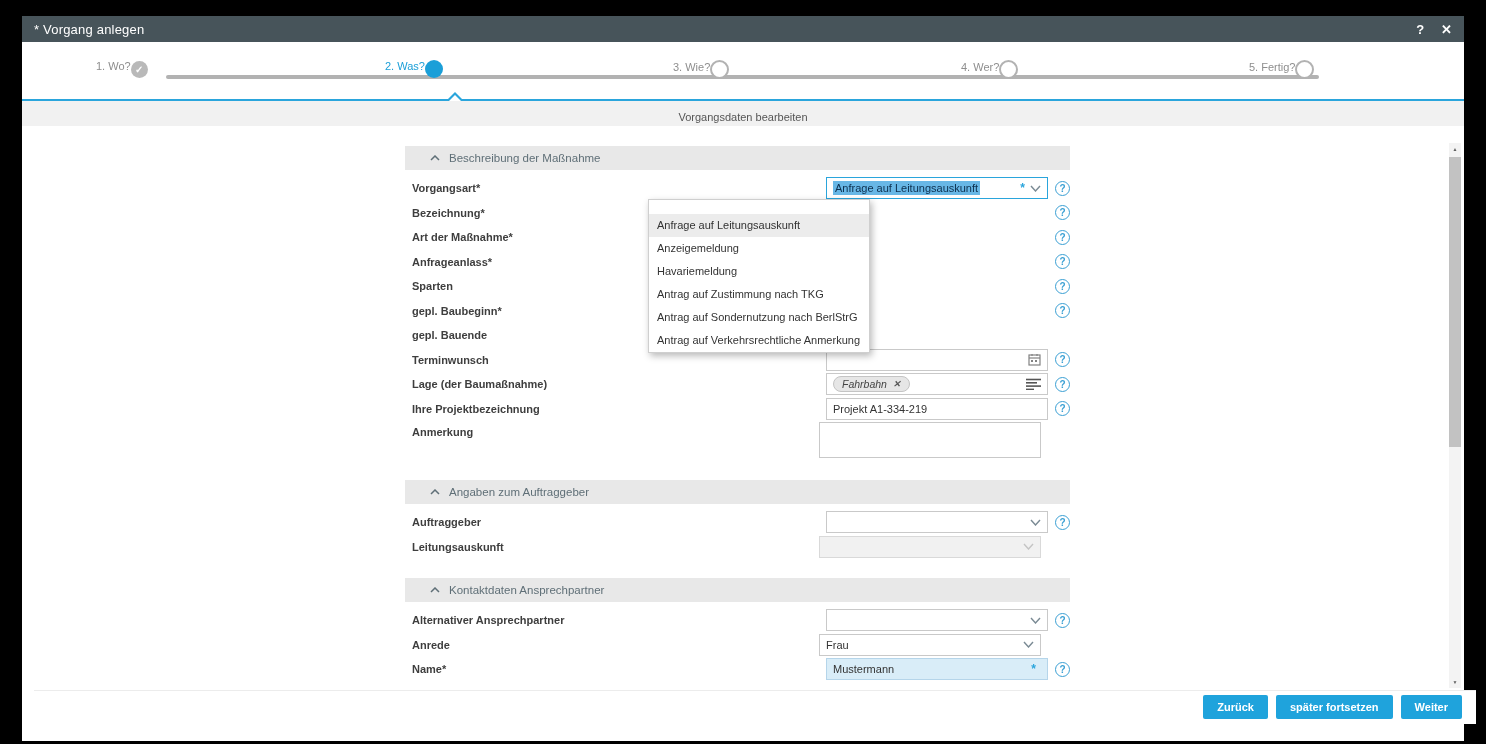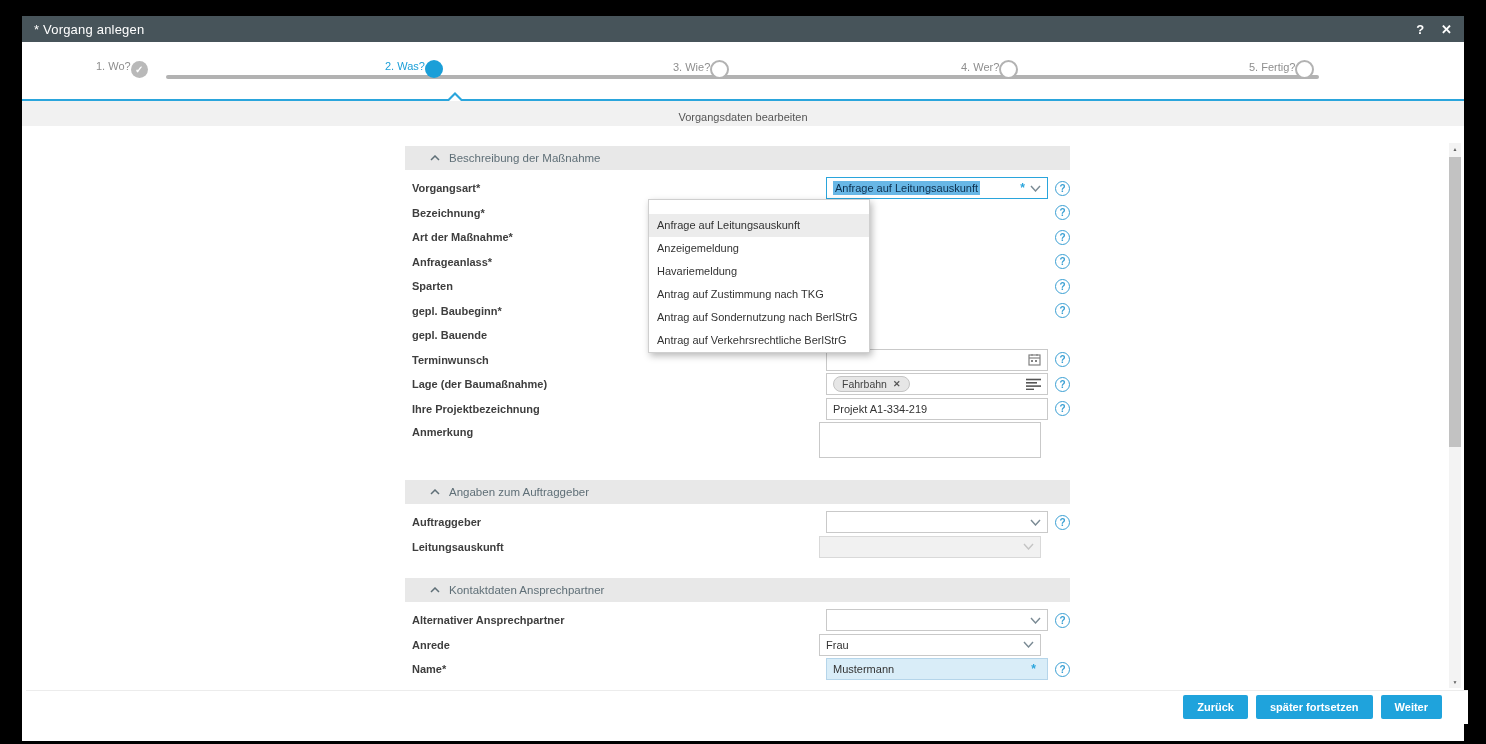--- a/index.html
+++ b/index.html
@@ -66,21 +66,21 @@
   .asterisk { color:#2aa5dc; font-weight:bold; font-size:12px; margin:0 5px 0 4px; }
   .chev { flex-shrink:0; }
   .field.disabled { background:#f1f1f1; border-color:#d9d9d9; cursor:default; }
   .field.req { background:#d9edf8; border-color:#b5d5ea; }
   .helpicon { width:15px; height:15px; border:1px solid #3ba0d4; border-radius:50%;
               color:#3ba0d4; font-size:10px; font-weight:bold; text-align:center;
               line-height:13px; margin-left:7px; flex-shrink:0; cursor:pointer; }
   .help-spacer { width:22px; margin-left:7px; flex-shrink:0; }
   .chip { display:inline-flex; align-items:center; gap:6px; height:16px; padding:0 8px;
           background:#e6e6e6; border:1px solid #c4c4c4; border-radius:9px;
-          font-size:10.5px; color:#444; }
+          font-size:10.5px; color:#444;font-style:italic; }
   .chip .x { font-size:9px; color:#555; font-weight:bold; cursor:pointer; }
   .icon-right { margin-left:auto; flex-shrink:0; cursor:pointer; }
 
   
   .ddpanel { position:absolute; left:626px; top:73px; width:222px; background:#fff;
              border:1px solid #cfcfcf; box-shadow:2px 3px 7px rgba(0,0,0,.28); z-index:10; }
   .ddopt { height:23px; line-height:23px; padding-left:8px; font-size:11px; color:#333;
            cursor:pointer; white-space:nowrap; overflow:hidden; }
   .ddopt.blank { height:14px; }
   .ddopt.hl { background:#ececec; }
@@ -88,23 +88,23 @@
   
   .scrollbar { position:absolute; left:1427px; top:17px; width:12px; height:545px;
                background:#f3f3f3; }
   .sb-btn { position:absolute; left:0; width:12px; height:12px; font-size:5px; color:#606060;
             text-align:center; line-height:12px; cursor:pointer; background:#f3f3f3; }
   .sb-up { top:0; } .sb-down { bottom:0; }
   .sb-thumb { position:absolute; left:0; top:14px; width:12px; height:290px;
               background:#c2c2c2; cursor:grab; }
 
   
-  .footer { position:absolute; left:4px; top:674px; width:100%; height:34px; background:#fff;
+  .footer { position:absolute; left:12px; top:674px; width:100%; height:34px; background:#fff;
             border-top:1px solid #ececec; display:flex; justify-content:flex-end;
-            padding:4px 26px 0 0; gap:8px; }
+            padding:4px 14px 0 0; gap:8px; }
   .btn { height:24px; background:#1fa3dc; color:#fff; border:none; border-radius:2px;
          font-family:"Liberation Sans", sans-serif; font-size:11px; font-weight:bold;
          padding:0 14px; cursor:pointer; }
 
   svg { display:block; }
 </style>
 </head>
 <body>
 
 <div class="dialog">
@@ -345,21 +345,21 @@
 
     </div>
 
     <div class="ddpanel">
       <div class="ddopt blank"></div>
       <div class="ddopt hl">Anfrage auf Leitungsauskunft</div>
       <div class="ddopt">Anzeigemeldung</div>
       <div class="ddopt">Havariemeldung</div>
       <div class="ddopt">Antrag auf Zustimmung nach TKG</div>
       <div class="ddopt">Antrag auf Sondernutzung nach BerlStrG</div>
-      <div class="ddopt">Antrag auf Verkehrsrechtliche BerlStrG</div>
+      <div class="ddopt">Antrag auf Verkehrsrechtliche Anmerkung</div>
     </div>
 
     <div class="scrollbar">
       <div class="sb-btn sb-up">▲</div>
       <div class="sb-thumb"></div>
       <div class="sb-btn sb-down">▼</div>
     </div>
   </div>
 
   <div class="footer">

